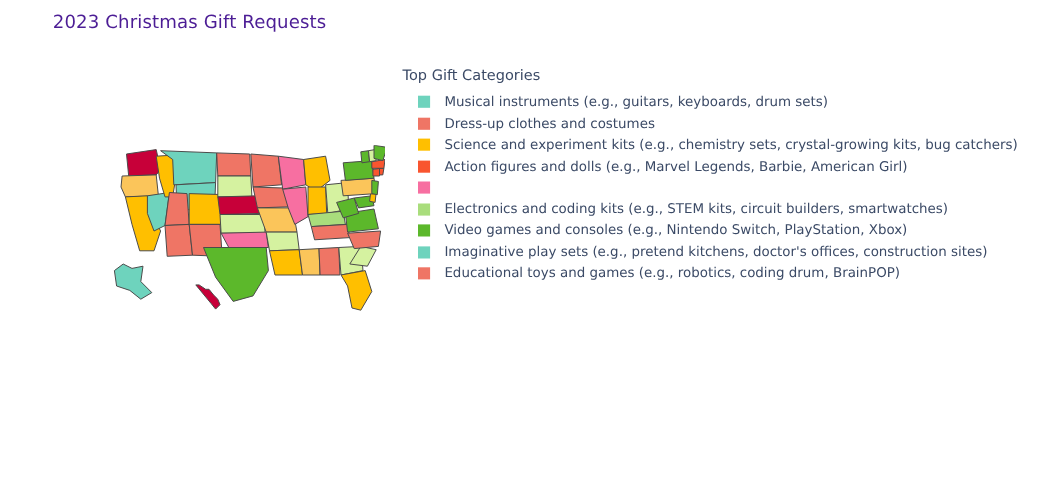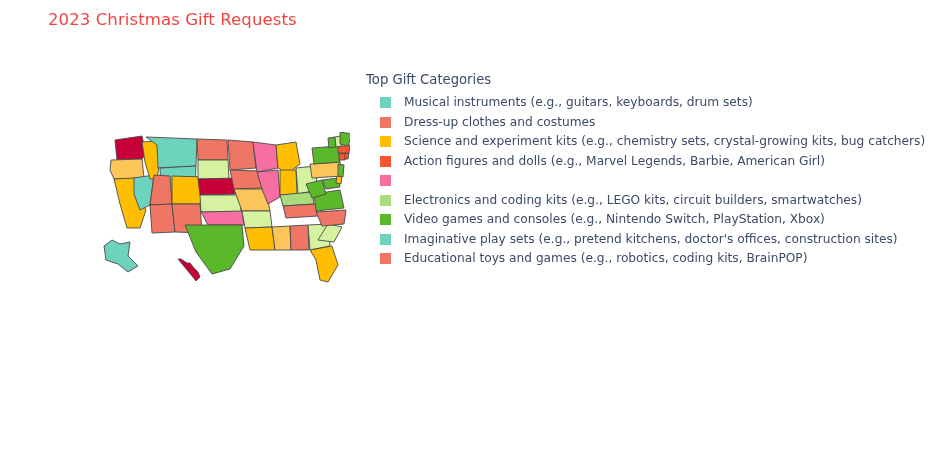--- a/index.html
+++ b/index.html
@@ -12,38 +12,37 @@
     height: 450px;
     position: relative;
     font-family: "DejaVu Sans", "Liberation Sans", sans-serif;
     overflow: hidden;
   }
   #chart-title {
     position: absolute;
     left: 48px;
     top: 10px;
     font-size: 16.5px;
-    color: #ef4444;
+    color: #4c1d95;
     letter-spacing: 0.1px;
     white-space: nowrap;
   }
   #map-panel {
     position: absolute;
     left: 90px;
     top: 132px;
     width: 260px;
     height: 170px;
   }
   #map-svg { display: block; width: 260px; height: 170px; }
   #legend-panel {
     position: absolute;
     left: 366px;
     top: 62px;
     width: 570px;
-    margin-top: 10px;
   }
   #legend-title {
     font-size: 13.2px;
     color: #3b4a66;
     margin: 0 0 6px 0;
     white-space: nowrap;
   }
   .legend-item {
     display: flex;
     align-items: center;
@@ -242,28 +241,28 @@
       </div>
       <div class="legend-item">
         <span class="legend-swatch" style="background: rgb(249, 85, 47);"></span>
         <span class="legend-label">Action figures and dolls (e.g., Marvel Legends, Barbie, American Girl)</span>
       </div>
       <div class="legend-item">
         <span class="legend-swatch" style="background: rgb(247, 111, 161);"></span>
       </div>
       <div class="legend-item">
         <span class="legend-swatch" style="background: rgb(169, 221, 124);"></span>
-        <span class="legend-label">Electronics and coding kits (e.g., LEGO kits, circuit builders, smartwatches)</span>
+        <span class="legend-label">Electronics and coding kits (e.g., STEM kits, circuit builders, smartwatches)</span>
       </div>
       <div class="legend-item">
         <span class="legend-swatch" style="background: rgb(92, 184, 43);"></span>
         <span class="legend-label">Video games and consoles (e.g., Nintendo Switch, PlayStation, Xbox)</span>
       </div>
       <div class="legend-item">
         <span class="legend-swatch" style="background: rgb(110, 211, 189);"></span>
         <span class="legend-label">Imaginative play sets (e.g., pretend kitchens, doctor's offices, construction sites)</span>
       </div>
       <div class="legend-item">
         <span class="legend-swatch" style="background: rgb(239, 117, 101);"></span>
-        <span class="legend-label">Educational toys and games (e.g., robotics, coding kits, BrainPOP)</span>
+        <span class="legend-label">Educational toys and games (e.g., robotics, coding drum, BrainPOP)</span>
       </div>
     </div>
 </div>
 
 </body></html>

